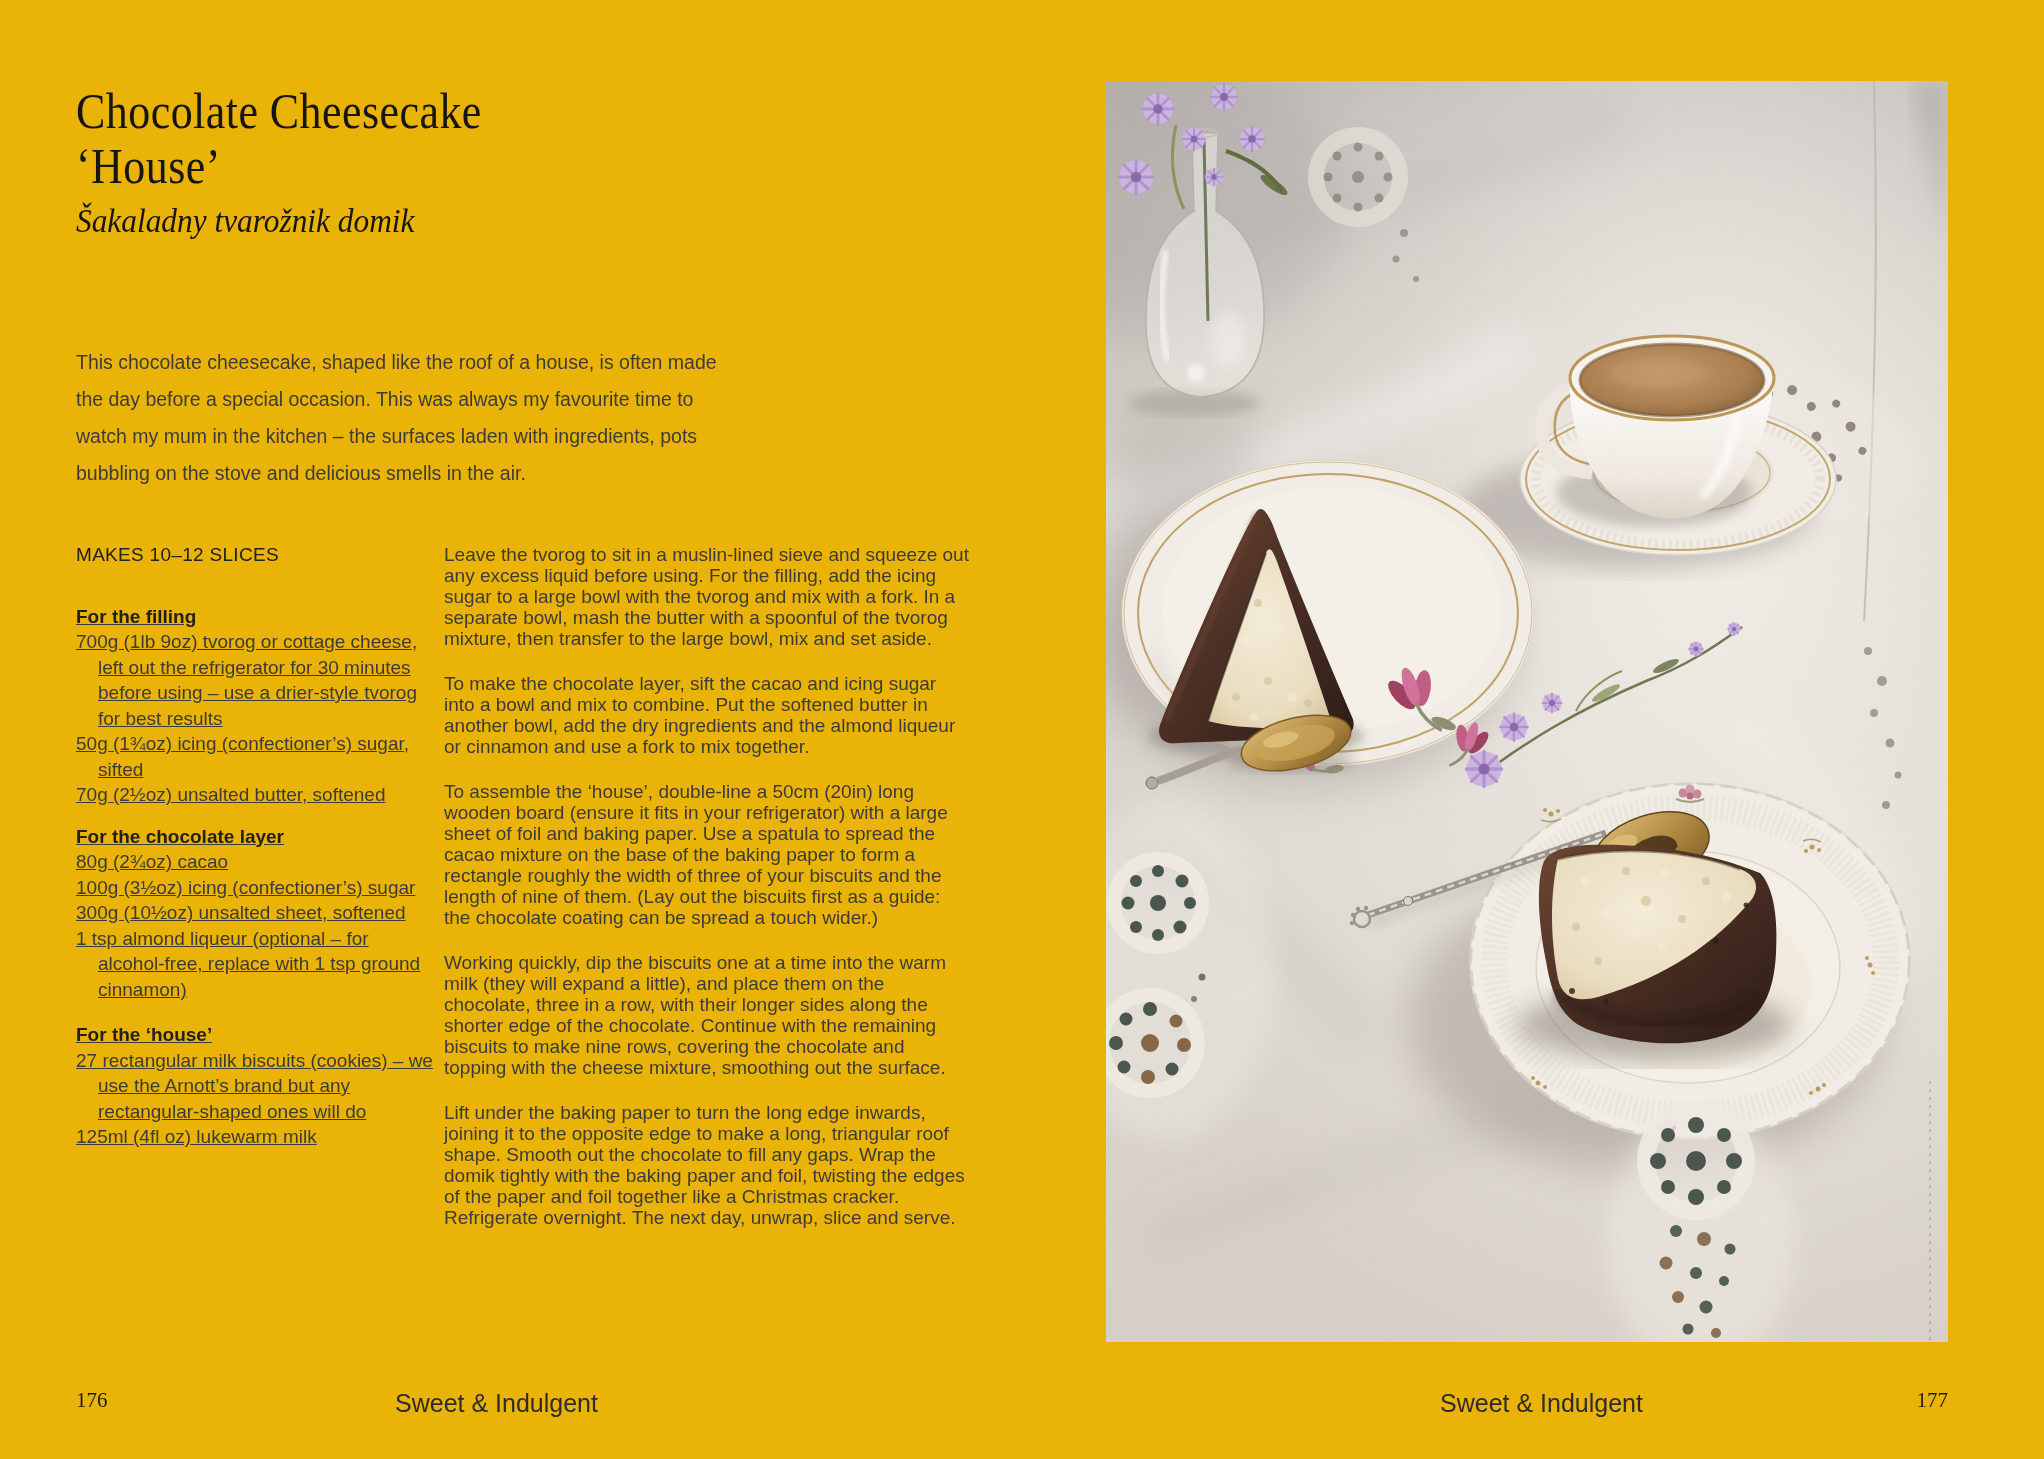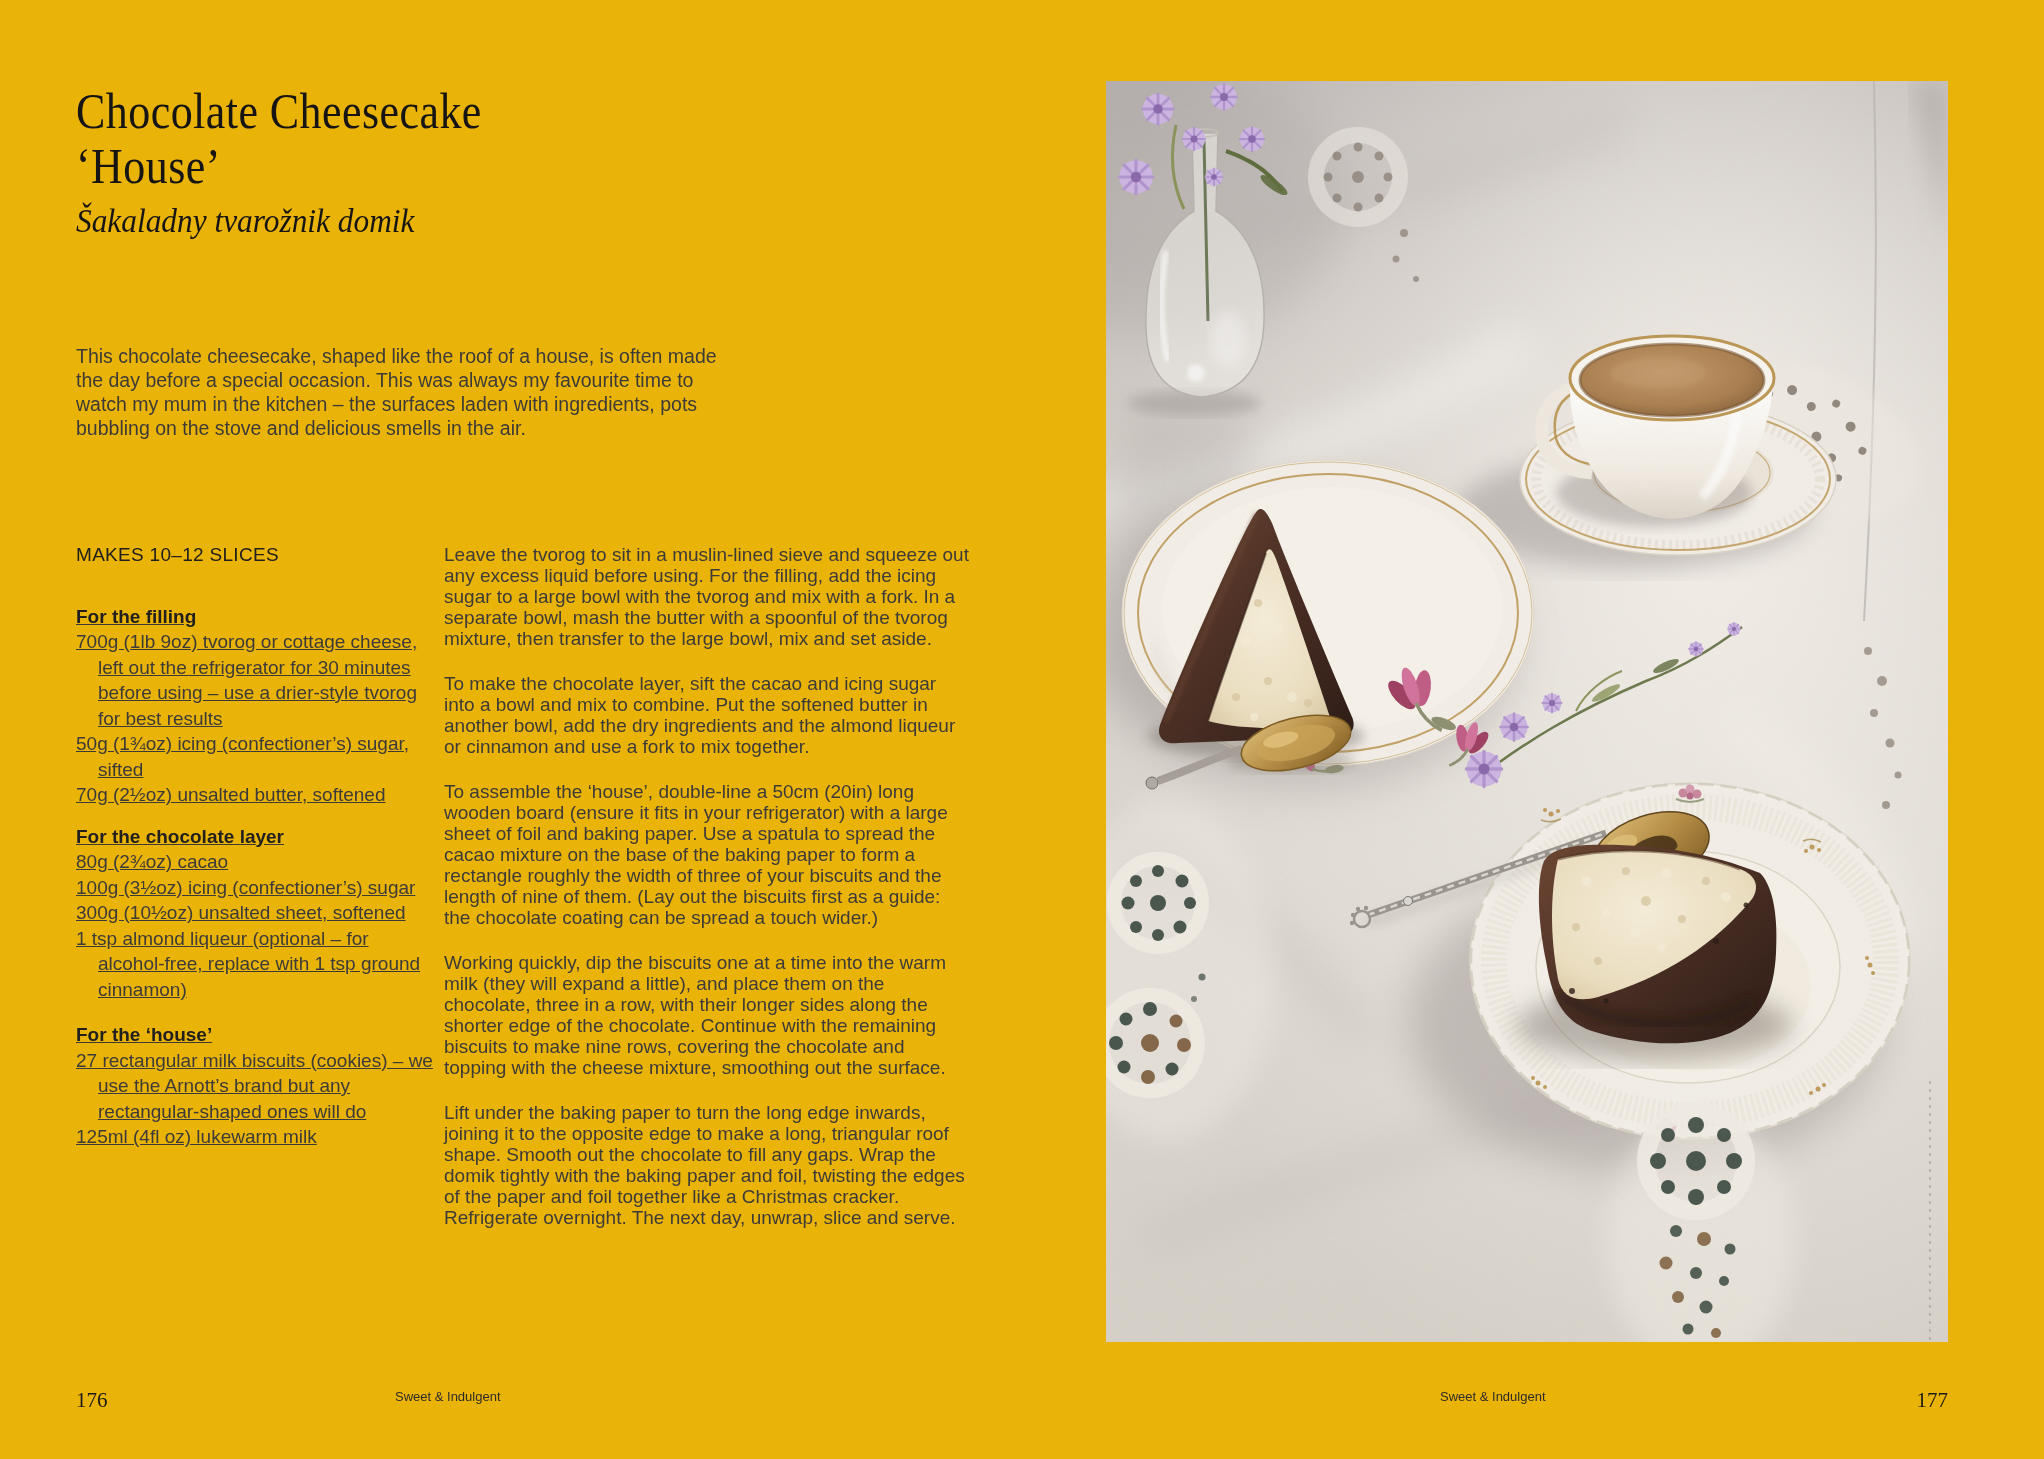--- a/index.html
+++ b/index.html
@@ -19,36 +19,36 @@
   html,body{margin:0;padding:0;background:#ffffff;}
   .spread{position:relative;width:2044px;height:1459px;background:#eab308;overflow:hidden;
           font-family:"Liberation Sans",sans-serif;padding-left:44px;}
   .title{position:absolute;left:76px;top:84px;font-family:"Liberation Serif",serif;
          font-size:50px;line-height:55px;color:var(--ink-title,#171513);
          transform:scaleX(.88);transform-origin:left top;letter-spacing:.5px;font-weight:400;}
   .subtitle{position:absolute;left:76px;top:203px;font-family:"Liberation Serif",serif;
          font-style:italic;font-size:33px;color:var(--ink-title,#171513);
          transform:scaleX(.95);transform-origin:left top;}
   .intro{position:absolute;left:76px;top:344px;width:668px;font-size:19.5px;
-         line-height:24px;color:var(--ink-body,#3d3b38);}
+         line-height:37px;color:var(--ink-body,#3d3b38);}
   .ingredients{position:absolute;left:76px;top:542px;width:362px;font-size:19px;
          line-height:25.5px;color:var(--ink-body,#3d3b38);}
   .yield{color:var(--ink-heading,#21201e);letter-spacing:.3px;}
   .ing-group{margin-top:16px;text-decoration:underline;}
   .ing-group.g1{margin-top:36px;}
   .ing-group.g3{margin-top:20px;}
   .ing-head{font-weight:700;color:var(--ink-heading,#21201e);}
   .ing-item{padding-left:22px;text-indent:-22px;}
   .method{position:absolute;left:444px;top:544px;width:528px;font-size:19px;
          line-height:21px;color:var(--ink-body,#3d3b38);}
   .method p{margin:0 0 24px 0;}
   .method .it{}
   .photo{position:absolute;left:1106px;top:81px;width:842px;height:1261px;}
   .photo svg{display:block;width:100%;height:100%;}
-  .footer{position:absolute;font-size:13px;color:#2e2c2a;}
+  .footer{position:absolute;font-size:25px;color:#2e2c2a;}
   .pageno{font-family:"Liberation Serif",serif;font-size:21px;color:#1d1b19;}
   .fo-176{left:76px;top:1388px;}
   .fo-sec-l{left:395px;top:1389px;}
   .fo-sec-r{left:1440px;top:1389px;}
   .fo-177{left:1824px;top:1388px;width:124px;text-align:right;}
 </style>
 </head>
 <body>
 
 <div class="spread">

